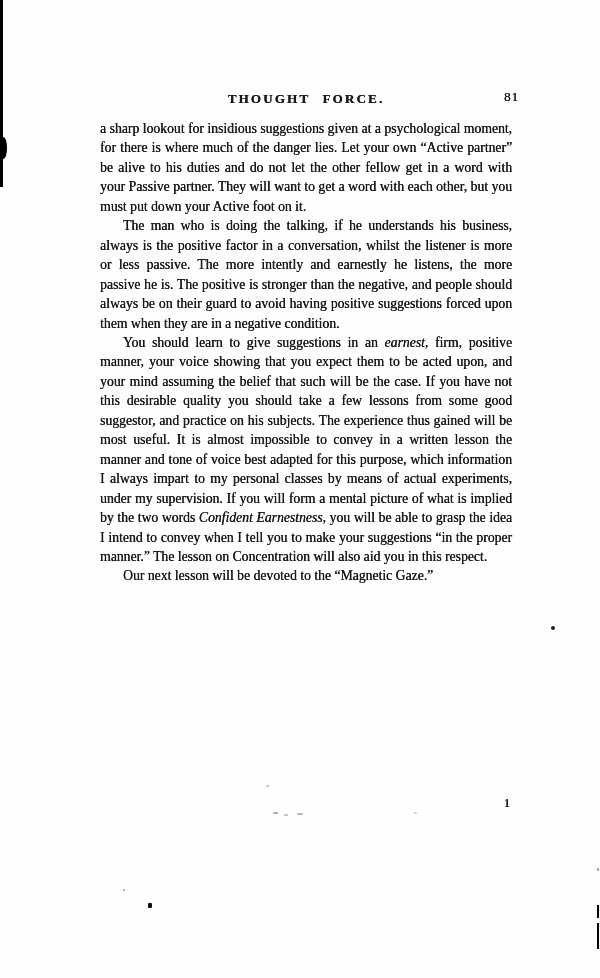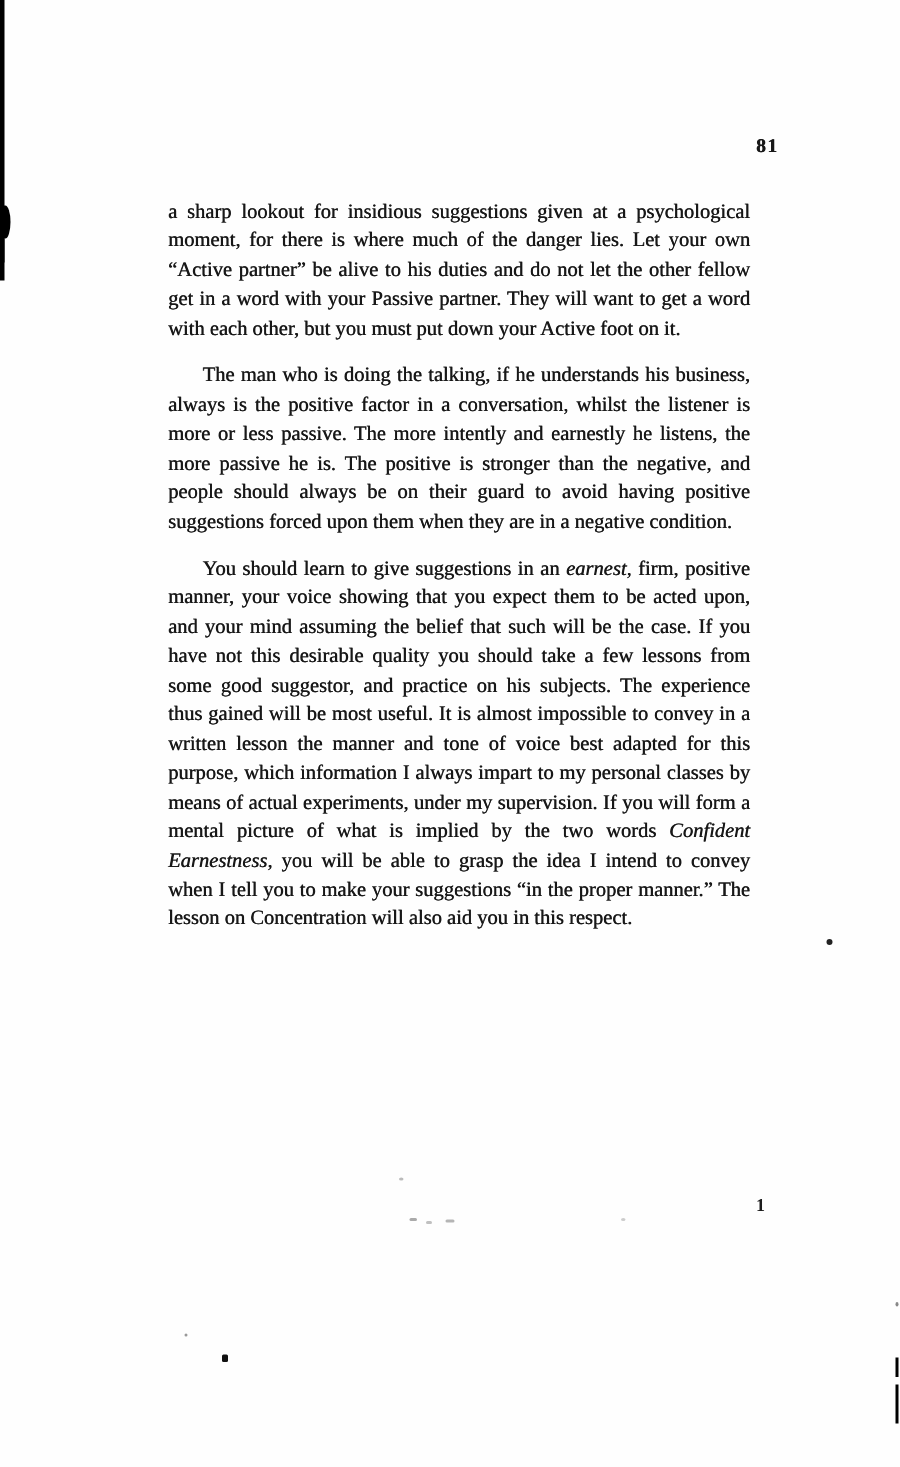--- a/index.html
+++ b/index.html
@@ -29,38 +29,38 @@
     word-spacing: 7px;
     color: #1a1a1a;
     text-shadow: 0.3px 0 0 currentColor;
     white-space: nowrap;
   }
   .page-number {
     position: absolute;
     right: -7px;
     top: 0;
     font-size: 13px;
-    font-weight: 700;
+    font-weight: 400;
     letter-spacing: 1px;
     text-shadow: 0.3px 0 0 currentColor;
   }
 
   
   .page-body {
     position: absolute;
     left: 100px;
     top: 119px;
     width: 412px;
     font-size: 13.7px;
     line-height: 19.45px;
     text-align: justify;
     text-shadow: 0.3px 0 0 currentColor;
   }
   .page-body p {
-    margin: 12px;
+    margin: 0;
     padding: 0;
     text-indent: 23px;
   }
   .page-body p.continuation { text-indent: 0; }
   .page-body em { }
 
   
   .footer-mark {
     position: absolute;
     left: 504px;
@@ -88,27 +88,29 @@
   .speck-7 { left: 297px; top: 813px; width: 6px; height: 2px; background: #b5b5b5; border-radius: 1px; }
   .speck-8 { left: 414px; top: 812px; width: 3px; height: 2px; background: #ccc; }
   .speck-9 { left: 597px; top: 868px; width: 2px; height: 3px; background: #888; }
 </style>
 </head>
 <body>
 
 <div class="page">
 
   <header class="page-header">
+    <span class="running-title">THOUGHT FORCE.</span>
     <span class="page-number">81</span>
   </header>
 
   <main class="page-body">
     <p class="continuation"><span>a sharp lookout for insidious suggestions given at a psychological moment, for there is where much of the danger lies.  Let your own “Active partner” be alive to his duties and do not let the other fellow get in a word with your Passive partner.  They will want to get a word with each other, but you must put down your Active foot on it.</span></p>
     <p><span>The man who is doing the talking, if he understands his business, always is the positive factor in a conversation, whilst the listener is more or less passive.  The more intently and earnestly he listens, the more passive he is.  The positive is stronger than the negative, and people should always be on their guard to avoid having positive suggestions forced upon them when they are in a negative condition.</span></p>
     <p><span>You should learn to give suggestions in an </span><em>earnest,</em><span> firm, positive manner, your voice showing that you expect them to be acted upon, and your mind assuming the belief that such will be the case.  If you have not this desirable quality you should take a few lessons from some good suggestor, and practice on his subjects.  The experience thus gained will be most useful.  It is almost impossible to convey in a written lesson the manner and tone of voice best adapted for this purpose, which information I always impart to my personal classes by means of actual experiments, under my supervision.  If you will form a mental picture of what is implied by the two words </span><em>Confident Earnestness,</em><span> you will be able to grasp the idea I intend to convey when I tell you to make your suggestions “in the proper manner.”  The lesson on Concentration will also aid you in this respect.</span></p>
+    <p><span>Our next lesson will be devoted to the “Magnetic Gaze.”</span></p>
   </main>
 
   <span class="footer-mark">1</span>
 
   <div class="artifact edge-left-bar"></div>
   <div class="artifact edge-left-blob"></div>
   <div class="artifact edge-left-tail"></div>
   <div class="artifact edge-right-a"></div>
   <div class="artifact edge-right-b"></div>
 

